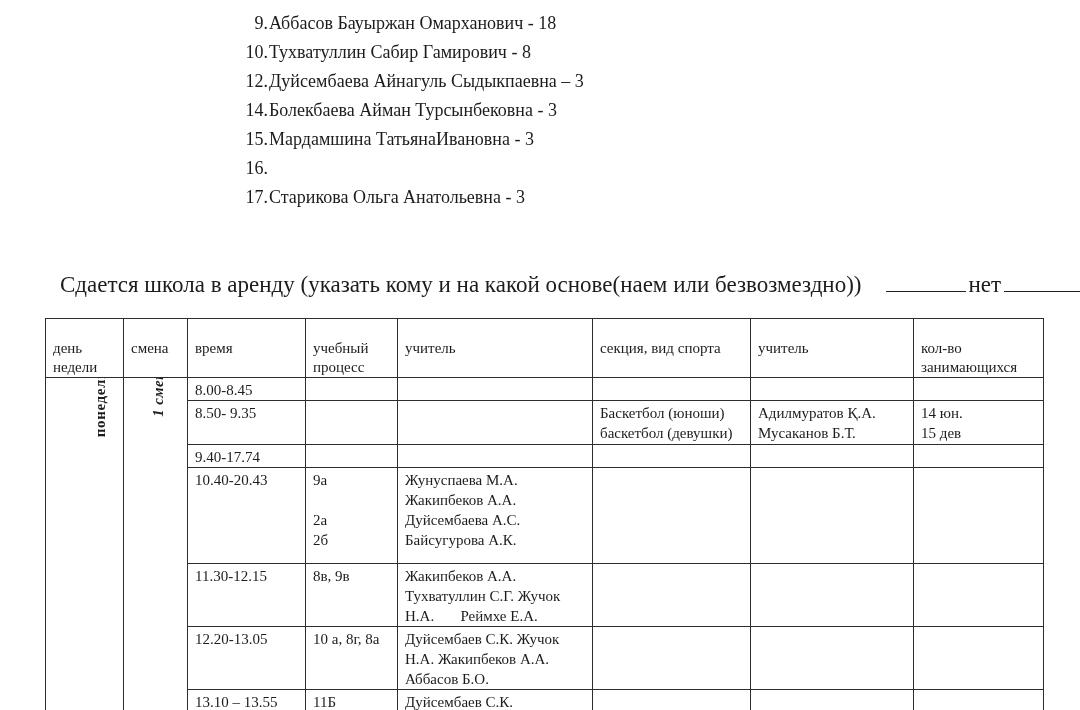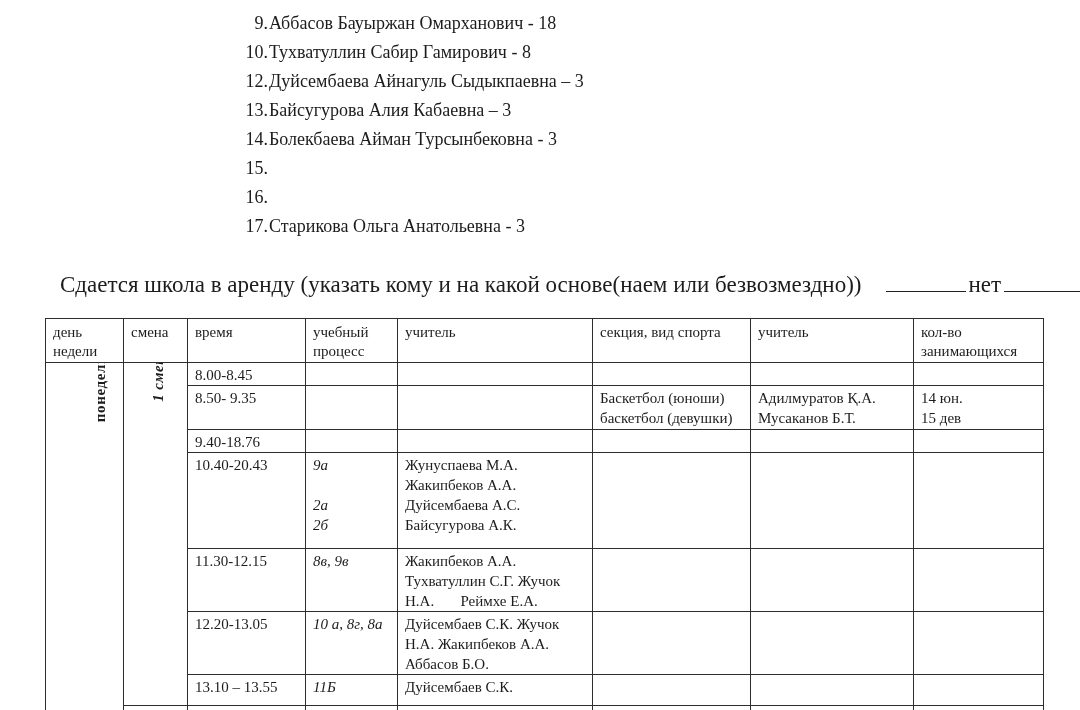--- a/index.html
+++ b/index.html
@@ -69,23 +69,23 @@
   table.sched td {
     border: 1.6px solid #2d2d2d;
     vertical-align: top;
     padding: 2px 4px 0 7px;
     font-weight: 400;
     text-align: left;
     line-height: 20px;
     white-space: pre-wrap;
     overflow: hidden;
   }
-  table.sched th { line-height: 19px; padding-top: 4px; }
-
-  td.proc { text-align: center; padding-left: 2px; padding-right: 2px; font-style: italic; }
+  table.sched th { line-height: 19px; padding-top: 20px; }
+
+  td.proc { text-align: center; padding-left: 2px; padding-right: 2px; }
   td.teach { line-height: 21.5px; }
 
   
   td.day-cell, td.shift-cell {
     text-align: center;
     vertical-align: middle;
     padding: 0;
   }
   .vtext {
     display: inline-block;
@@ -130,29 +130,26 @@
   </div>
   <div class="row">
     <span class="num">10.</span>
     <span class="txt">Тухватуллин Сабир Гамирович - 8</span>
   </div>
   <div class="row">
     <span class="num">12.</span>
     <span class="txt">Дуйсембаева Айнагуль Сыдыкпаевна – 3</span>
   </div>
   <div class="row">
-    <span class="num">13.</span>
-    <span class="txt">Байсугурова Алия Кабаевна – 3</span>
-  </div>
-  <div class="row">
     <span class="num">14.</span>
     <span class="txt">Болекбаева Айман Турсынбековна - 3</span>
   </div>
   <div class="row">
     <span class="num">15.</span>
+    <span class="txt">Мардамшина ТатьянаИвановна - 3</span>
   </div>
   <div class="row">
     <span class="num">16.</span>
   </div>
   <div class="row">
     <span class="num">17.</span>
     <span class="txt">Старикова Ольга Анатольевна - 3</span>
   </div>
 </div>
 
@@ -201,21 +198,21 @@
     <td class="teach"></td>
     <td class="sect">Баскетбол (юноши)
 баскетбол (девушки)</td>
     <td class="teach2">Адилмуратов Қ.А.
 Мусаканов Б.Т.</td>
     <td class="cnt">14 юн.
 15 дев</td>
   </tr>
 
   <tr style="height:17px">
-    <td class="time">9.40-18.76</td>
+    <td class="time">9.40-17.74</td>
     <td class="proc"></td>
     <td class="teach"></td>
     <td class="sect"></td>
     <td class="teach2"></td>
     <td class="cnt"></td>
   </tr>
 
   <tr style="height:96px">
     <td class="time">10.40-20.43</td>
     <td class="proc">9а

